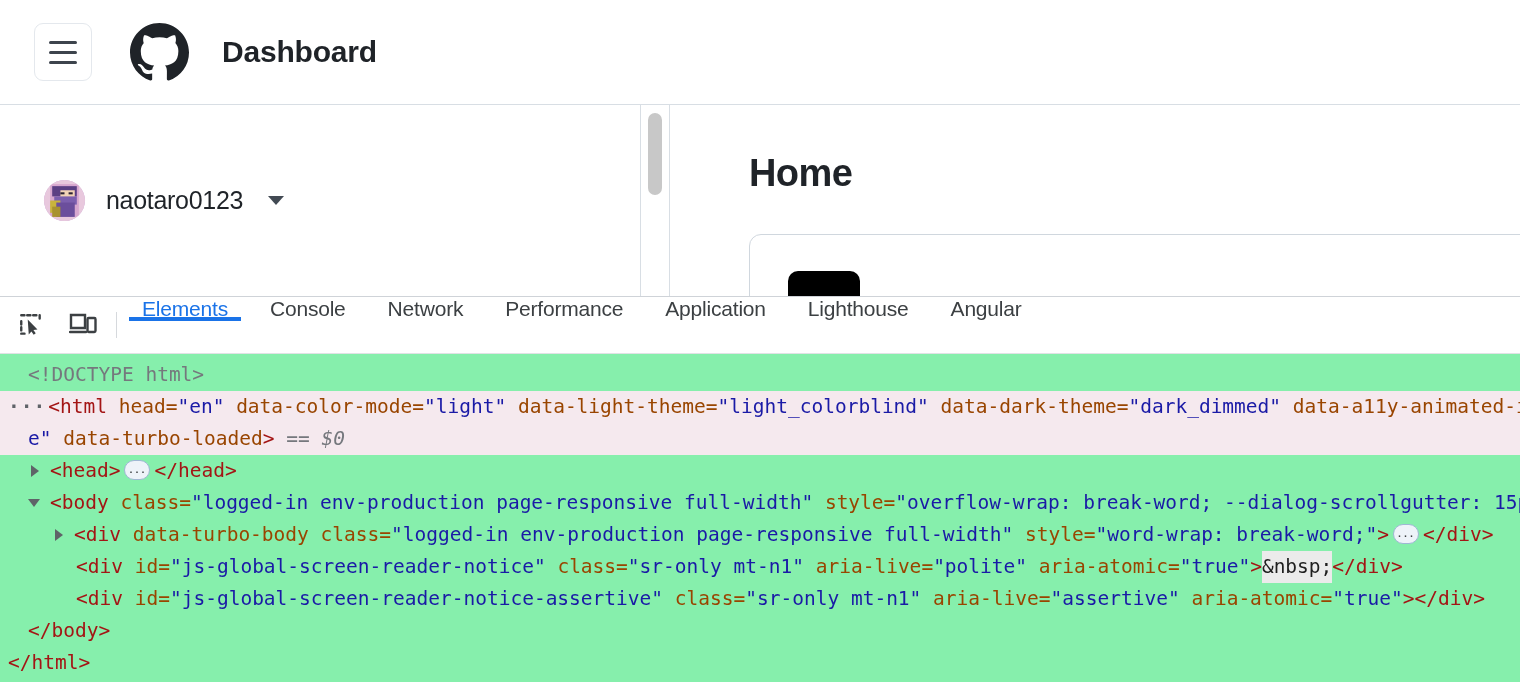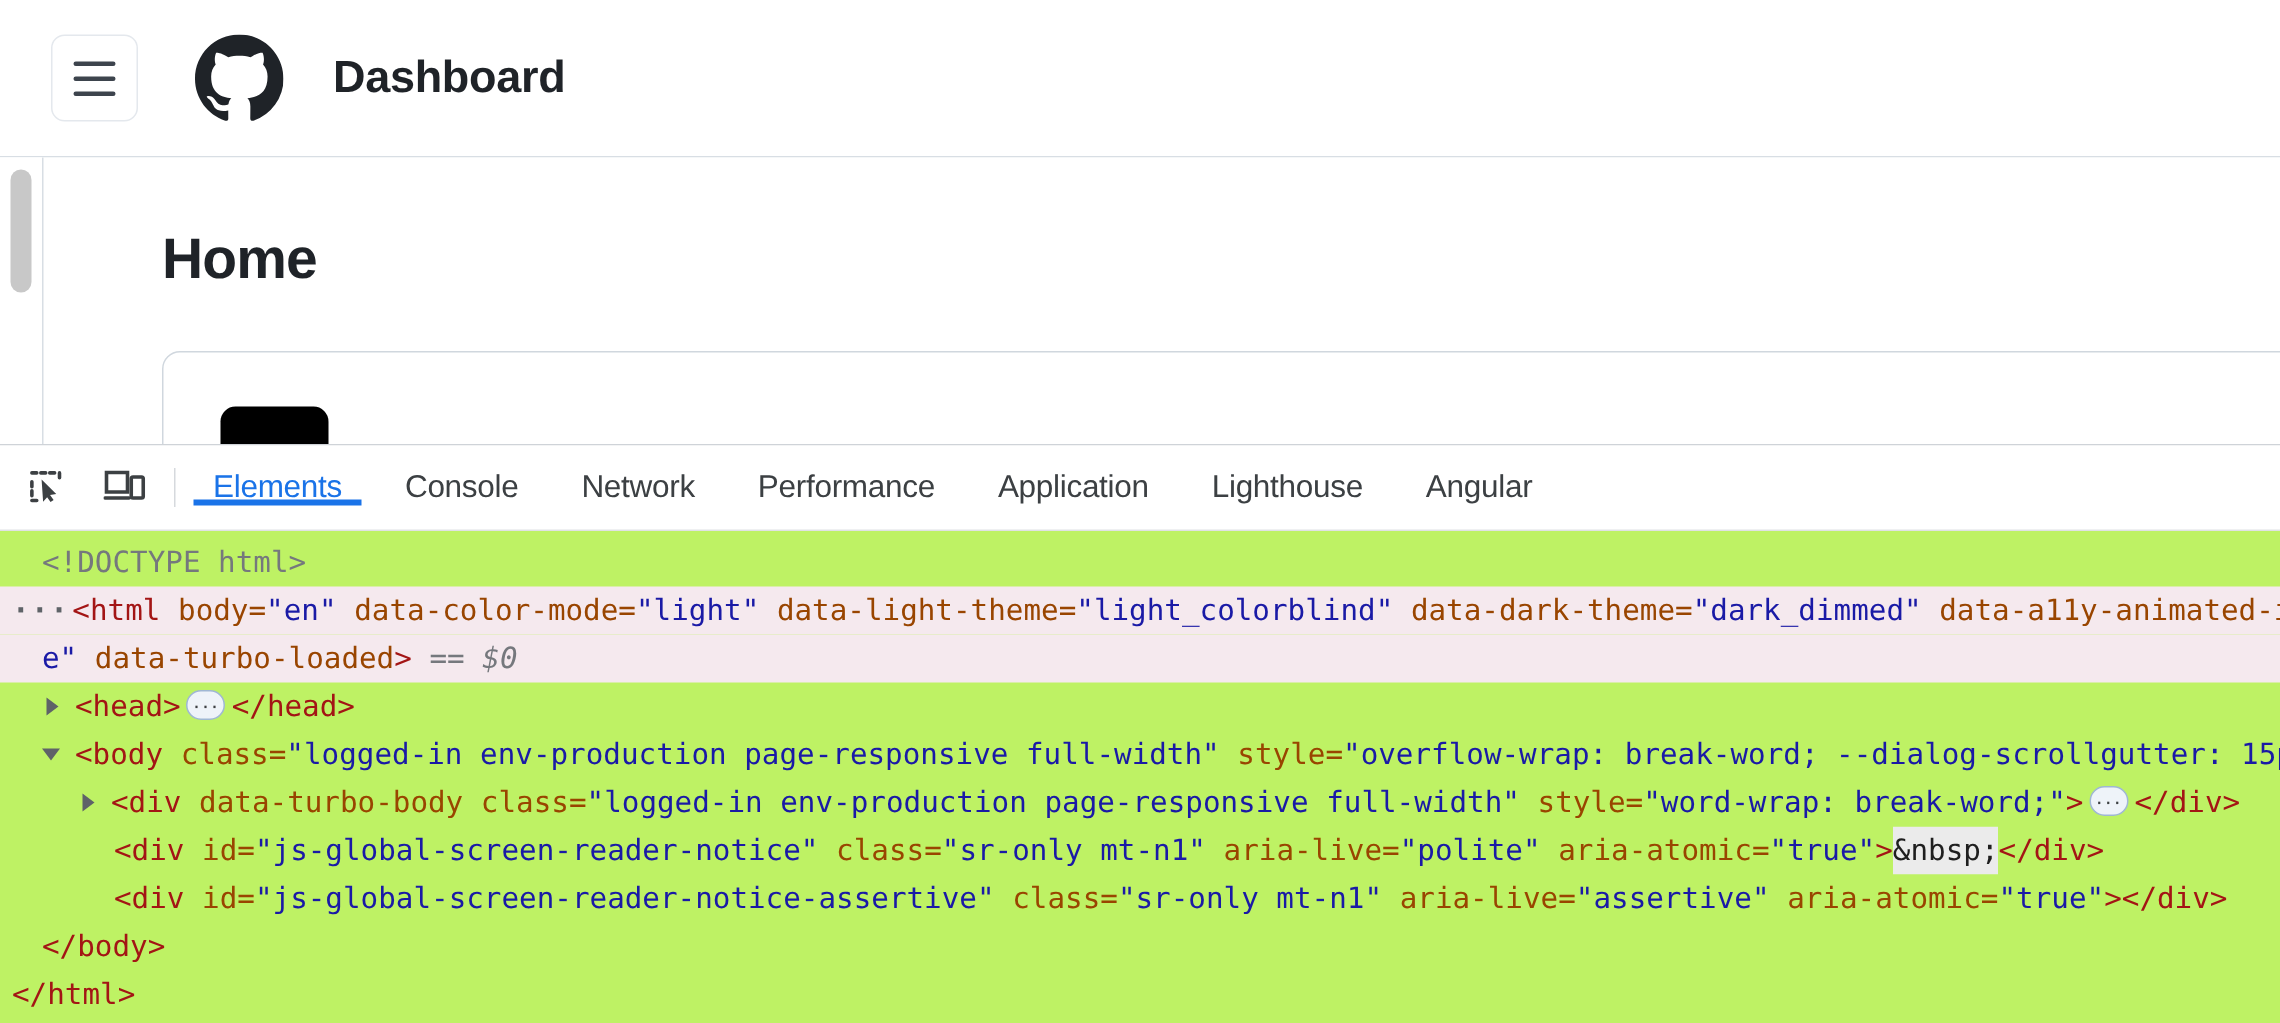--- a/index.html
+++ b/index.html
@@ -241,21 +241,21 @@
   .dt-sep {
     width: 1px;
     height: 26px;
     background: #d6d9dd;
     align-self: center;
     margin-right: 4px;
   }
 
   .dt-tabs {
     display: flex;
-    align-items: center;
+    align-items: flex-start;
   }
 
   .dt-tab {
     position: relative;
     display: flex;
     align-items: center;
     padding: 0 21px;
     font-size: 21px;
     color: #3c4043;
     white-space: nowrap;
@@ -272,21 +272,21 @@
     right: 8px;
     bottom: 0;
     height: 4px;
     background: #1a73e8;
   }
 
   
   .dt-tree {
     flex: 1;
     overflow: hidden;
-    background: #bef264;
+    background: #86efac;
     font-family: "DejaVu Sans Mono", "Liberation Mono", monospace;
     font-size: 19.5px;
     line-height: 32px;
     color: #1f1f1f;
     padding-top: 5px;
     white-space: nowrap;
   }
 
   .node {
     position: relative;
@@ -384,20 +384,39 @@
           2-.27s1.36.09 2 .27c1.53-1.04 2.2-.82 2.2-.82.44 1.1.16 1.92.08 2.12.51.56.82 1.27.82
           2.15 0 3.07-1.87 3.75-3.65 3.95.29.25.54.73.54 1.48 0 1.07-.01 1.93-.01 2.2 0
           .21.15.46.55.38A8.01 8.01 0 0 0 16 8c0-4.42-3.58-8-8-8Z"></path>
       </svg>
 
       <div class="gh-title">Dashboard</div>
     </div>
 
     <div class="gh-body">
 
+      <div class="gh-left">
+        <div class="account-row">
+          <svg class="avatar" viewBox="0 0 20 20">
+            <rect width="20" height="20" fill="#e8c8dd"></rect>
+            <rect x="3" y="2" width="14" height="16" fill="#d7a7cf"></rect>
+            <rect x="4" y="3" width="12" height="5" fill="#5b3f84"></rect>
+            <rect x="8" y="5" width="7" height="4" fill="#f2d3b6"></rect>
+            <rect x="8" y="6" width="2" height="1" fill="#2b2233"></rect>
+            <rect x="12" y="6" width="2" height="1" fill="#2b2233"></rect>
+            <rect x="5" y="8" width="11" height="4" fill="#7c5fae"></rect>
+            <rect x="3" y="10" width="5" height="6" fill="#c8b33c"></rect>
+            <rect x="6" y="11" width="9" height="7" fill="#6b4e9c"></rect>
+            <rect x="4" y="13" width="4" height="5" fill="#a8922f"></rect>
+          </svg>
+          <div class="account-name">naotaro0123</div>
+          <div class="chev-down"></div>
+        </div>
+
+      </div>
 
       <div class="scroll-gutter">
         <div class="scroll-thumb"></div>
       </div>
 
       <div class="gh-right">
         <div class="home-heading">Home</div>
         <div class="feed-card">
           <div class="feed-card-thumb"></div>
         </div>
@@ -440,21 +459,21 @@
     <div class="dt-tree">
 
       <div class="node ind1">
         <span class="selnote" style="color:#75787d;font-style:normal">&lt;!DOCTYPE html&gt;</span>
       </div>
 
       <div class="node selected ind0">
         <span class="dots-marker">···</span>
         <span class="tag-name" style="color:#a31515">&lt;html</span>
         <span>&nbsp;</span>
-        <span class="attr">body</span>
+        <span class="attr">head</span>
           <span class="attr">=</span>
           <span class="attr-val">"en"</span>
         <span>&nbsp;</span>
         <span class="attr">data-color-mode</span>
           <span class="attr">=</span>
           <span class="attr-val">"light"</span>
         <span>&nbsp;</span>
         <span class="attr">data-light-theme</span>
           <span class="attr">=</span>
           <span class="attr-val">"light_colorblind"</span>

